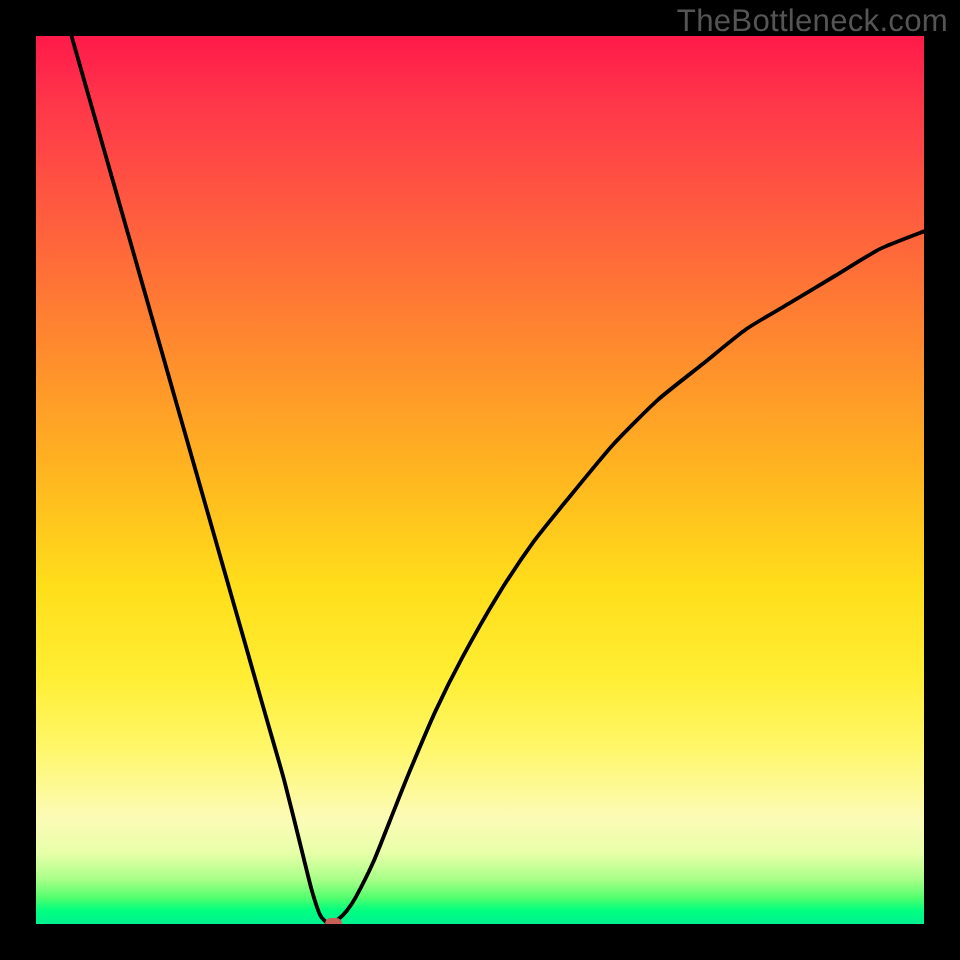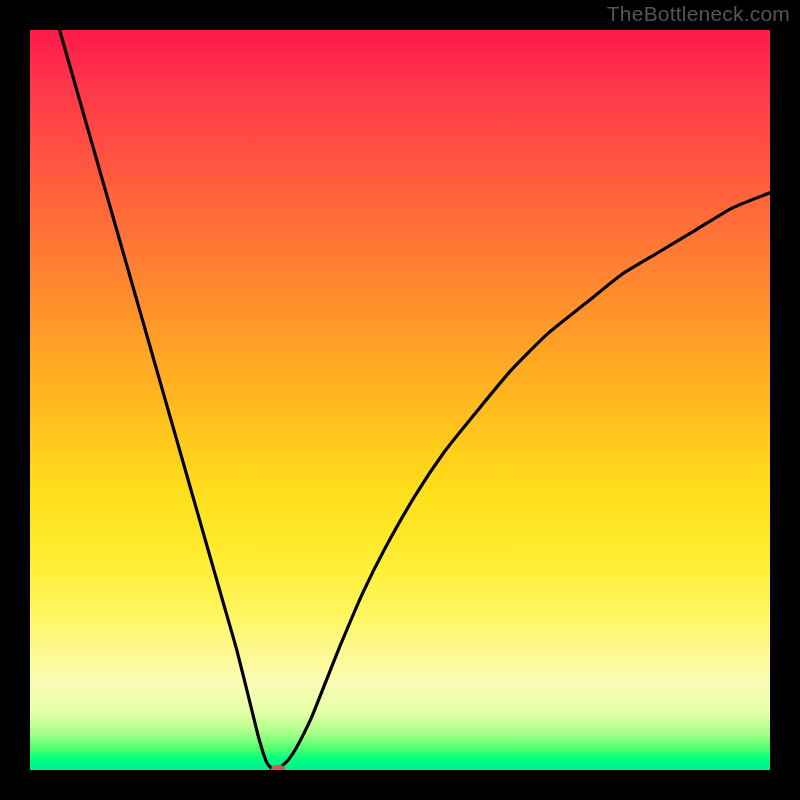--- a/index.html
+++ b/index.html
@@ -15,21 +15,21 @@
     position: relative;
     width: 800px;
     height: 800px;
     background: #000;
   }
   .watermark {
     position: absolute;
     top: 2px;
     right: 10px;
     color: #555;
-    font-size: 21px;
+    font-size: 26px;
     font-weight: 500;
     letter-spacing: 0.2px;
     z-index: 10;
   }
   .plot-area {
     position: absolute;
     left: 30px;
     top: 30px;
     width: 740px;
     height: 740px;

